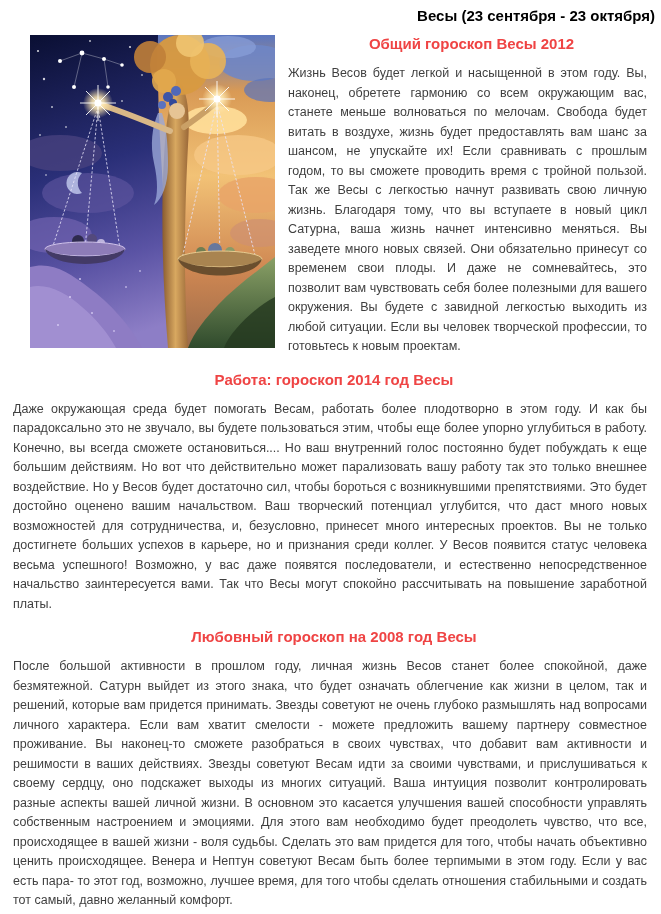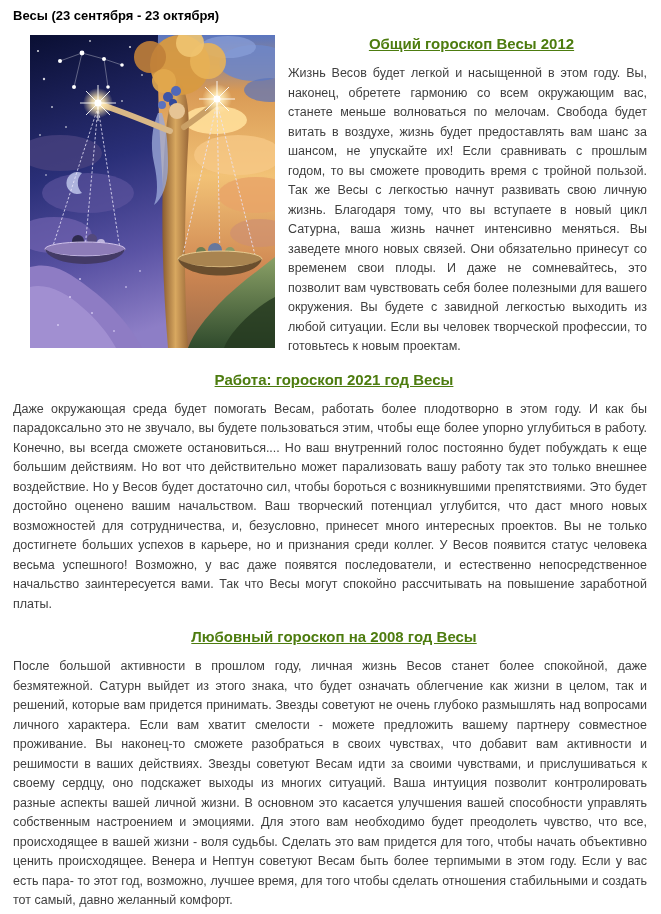--- a/index.html
+++ b/index.html
@@ -12,35 +12,34 @@
     font-family: "Liberation Sans", sans-serif;
   }
   .page {
     box-sizing: border-box;
     width: 661px;
     height: 914px;
     padding: 4px 6px 0 13px;
     background: #ffffff;
   }
   h1.page-title {
-    font-size: 13px;
+    font-size: 15px;
     line-height: 19px;
     font-weight: bold;
     color: #000000;
-    text-align: left;
+    text-align: right;
     margin: 2px 0 9px 0;
   }
   h2.section-heading {
     font-size: 15px;
     line-height: 19px;
     font-weight: bold;
-    color: #4d7c0f;
+    color: #ef4444;
     text-align: center;
     margin: 13px 0 11px 0;
-    text-decoration: underline;
   }
   h2.first-heading { margin-top: 4px; }
   p.body-text {
     font-size: 12.5px;
     line-height: 19.5px;
     color: #3f3f3f;
     text-align: justify;
     margin: 0 8px 7px 0;
   }
   .painting {
@@ -214,20 +213,20 @@
           <circle cx="50" cy="244" r="1" opacity="0.8"></circle>
             <circle cx="96" cy="252" r="1" opacity="0.6"></circle>
           <circle cx="110" cy="236" r="1" opacity="0.6"></circle>
         </g>
       </svg>
     </div>
 
     <h2 class="section-heading first-heading">Общий гороскоп Весы 2012</h2>
     <p class="body-text">Жизнь Весов будет легкой и насыщенной в этом году. Вы, наконец, обретете гармонию со всем окружающим вас, станете меньше волноваться по мелочам. Свобода будет витать в воздухе, жизнь будет предоставлять вам шанс за шансом, не упускайте их! Если сравнивать с прошлым годом, то вы сможете проводить время с тройной пользой. Так же Весы с легкостью начнут развивать свою личную жизнь. Благодаря тому, что вы вступаете в новый цикл Сатурна, ваша жизнь начнет интенсивно меняться. Вы заведете много новых связей. Они обязательно принесут со временем свои плоды. И даже не сомневайтесь, это позволит вам чувствовать себя более полезными для вашего окружения. Вы будете с завидной легкостью выходить из любой ситуации. Если вы человек творческой профессии, то готовьтесь к новым проектам.</p>
 
-    <h2 class="section-heading">Работа: гороскоп 2021 год Весы</h2>
+    <h2 class="section-heading">Работа: гороскоп 2014 год Весы</h2>
     <p class="body-text">Даже окружающая среда будет помогать Весам, работать более плодотворно в этом году. И как бы парадоксально это не звучало, вы будете пользоваться этим, чтобы еще более упорно углубиться в работу. Конечно, вы всегда сможете остановиться.... Но ваш внутренний голос постоянно будет побуждать к еще большим действиям. Но вот что действительно может парализовать вашу работу так это только внешнее воздействие. Но у Весов будет достаточно сил, чтобы бороться с возникнувшими препятствиями. Это будет достойно оценено вашим начальством. Ваш творческий потенциал углубится, что даст много новых возможностей для сотрудничества, и, безусловно, принесет много интересных проектов. Вы не только достигнете больших успехов в карьере, но и признания среди коллег. У Весов появится статус человека весьма успешного! Возможно, у вас даже появятся последователи, и естественно непосредственное начальство заинтересуется вами. Так что Весы могут спокойно рассчитывать на повышение заработной платы.</p>
 
     <h2 class="section-heading">Любовный гороскоп на 2008 год Весы</h2>
     <p class="body-text">После большой активности в прошлом году, личная жизнь Весов станет более спокойной, даже безмятежной. Сатурн выйдет из этого знака, что будет означать облегчение как жизни в целом, так и решений, которые вам придется принимать. Звезды советуют не очень глубоко размышлять над вопросами личного характера. Если вам хватит смелости - можете предложить вашему партнеру совместное проживание. Вы наконец-то сможете разобраться в своих чувствах, что добавит вам активности и решимости в ваших действиях. Звезды советуют Весам идти за своими чувствами, и прислушиваться к своему сердцу, оно подскажет выходы из многих ситуаций. Ваша интуиция позволит контролировать разные аспекты вашей личной жизни. В основном это касается улучшения вашей способности управлять собственным настроением и эмоциями. Для этого вам необходимо будет преодолеть чувство, что все, происходящее в вашей жизни - воля судьбы. Сделать это вам придется для того, чтобы начать объективно ценить происходящее. Венера и Нептун советуют Весам быть более терпимыми в этом году. Если у вас есть пара- то этот год, возможно, лучшее время, для того чтобы сделать отношения стабильными и создать тот самый, давно желанный комфорт.</p>
 
   </div>
 </div>
 
 </body></html>

